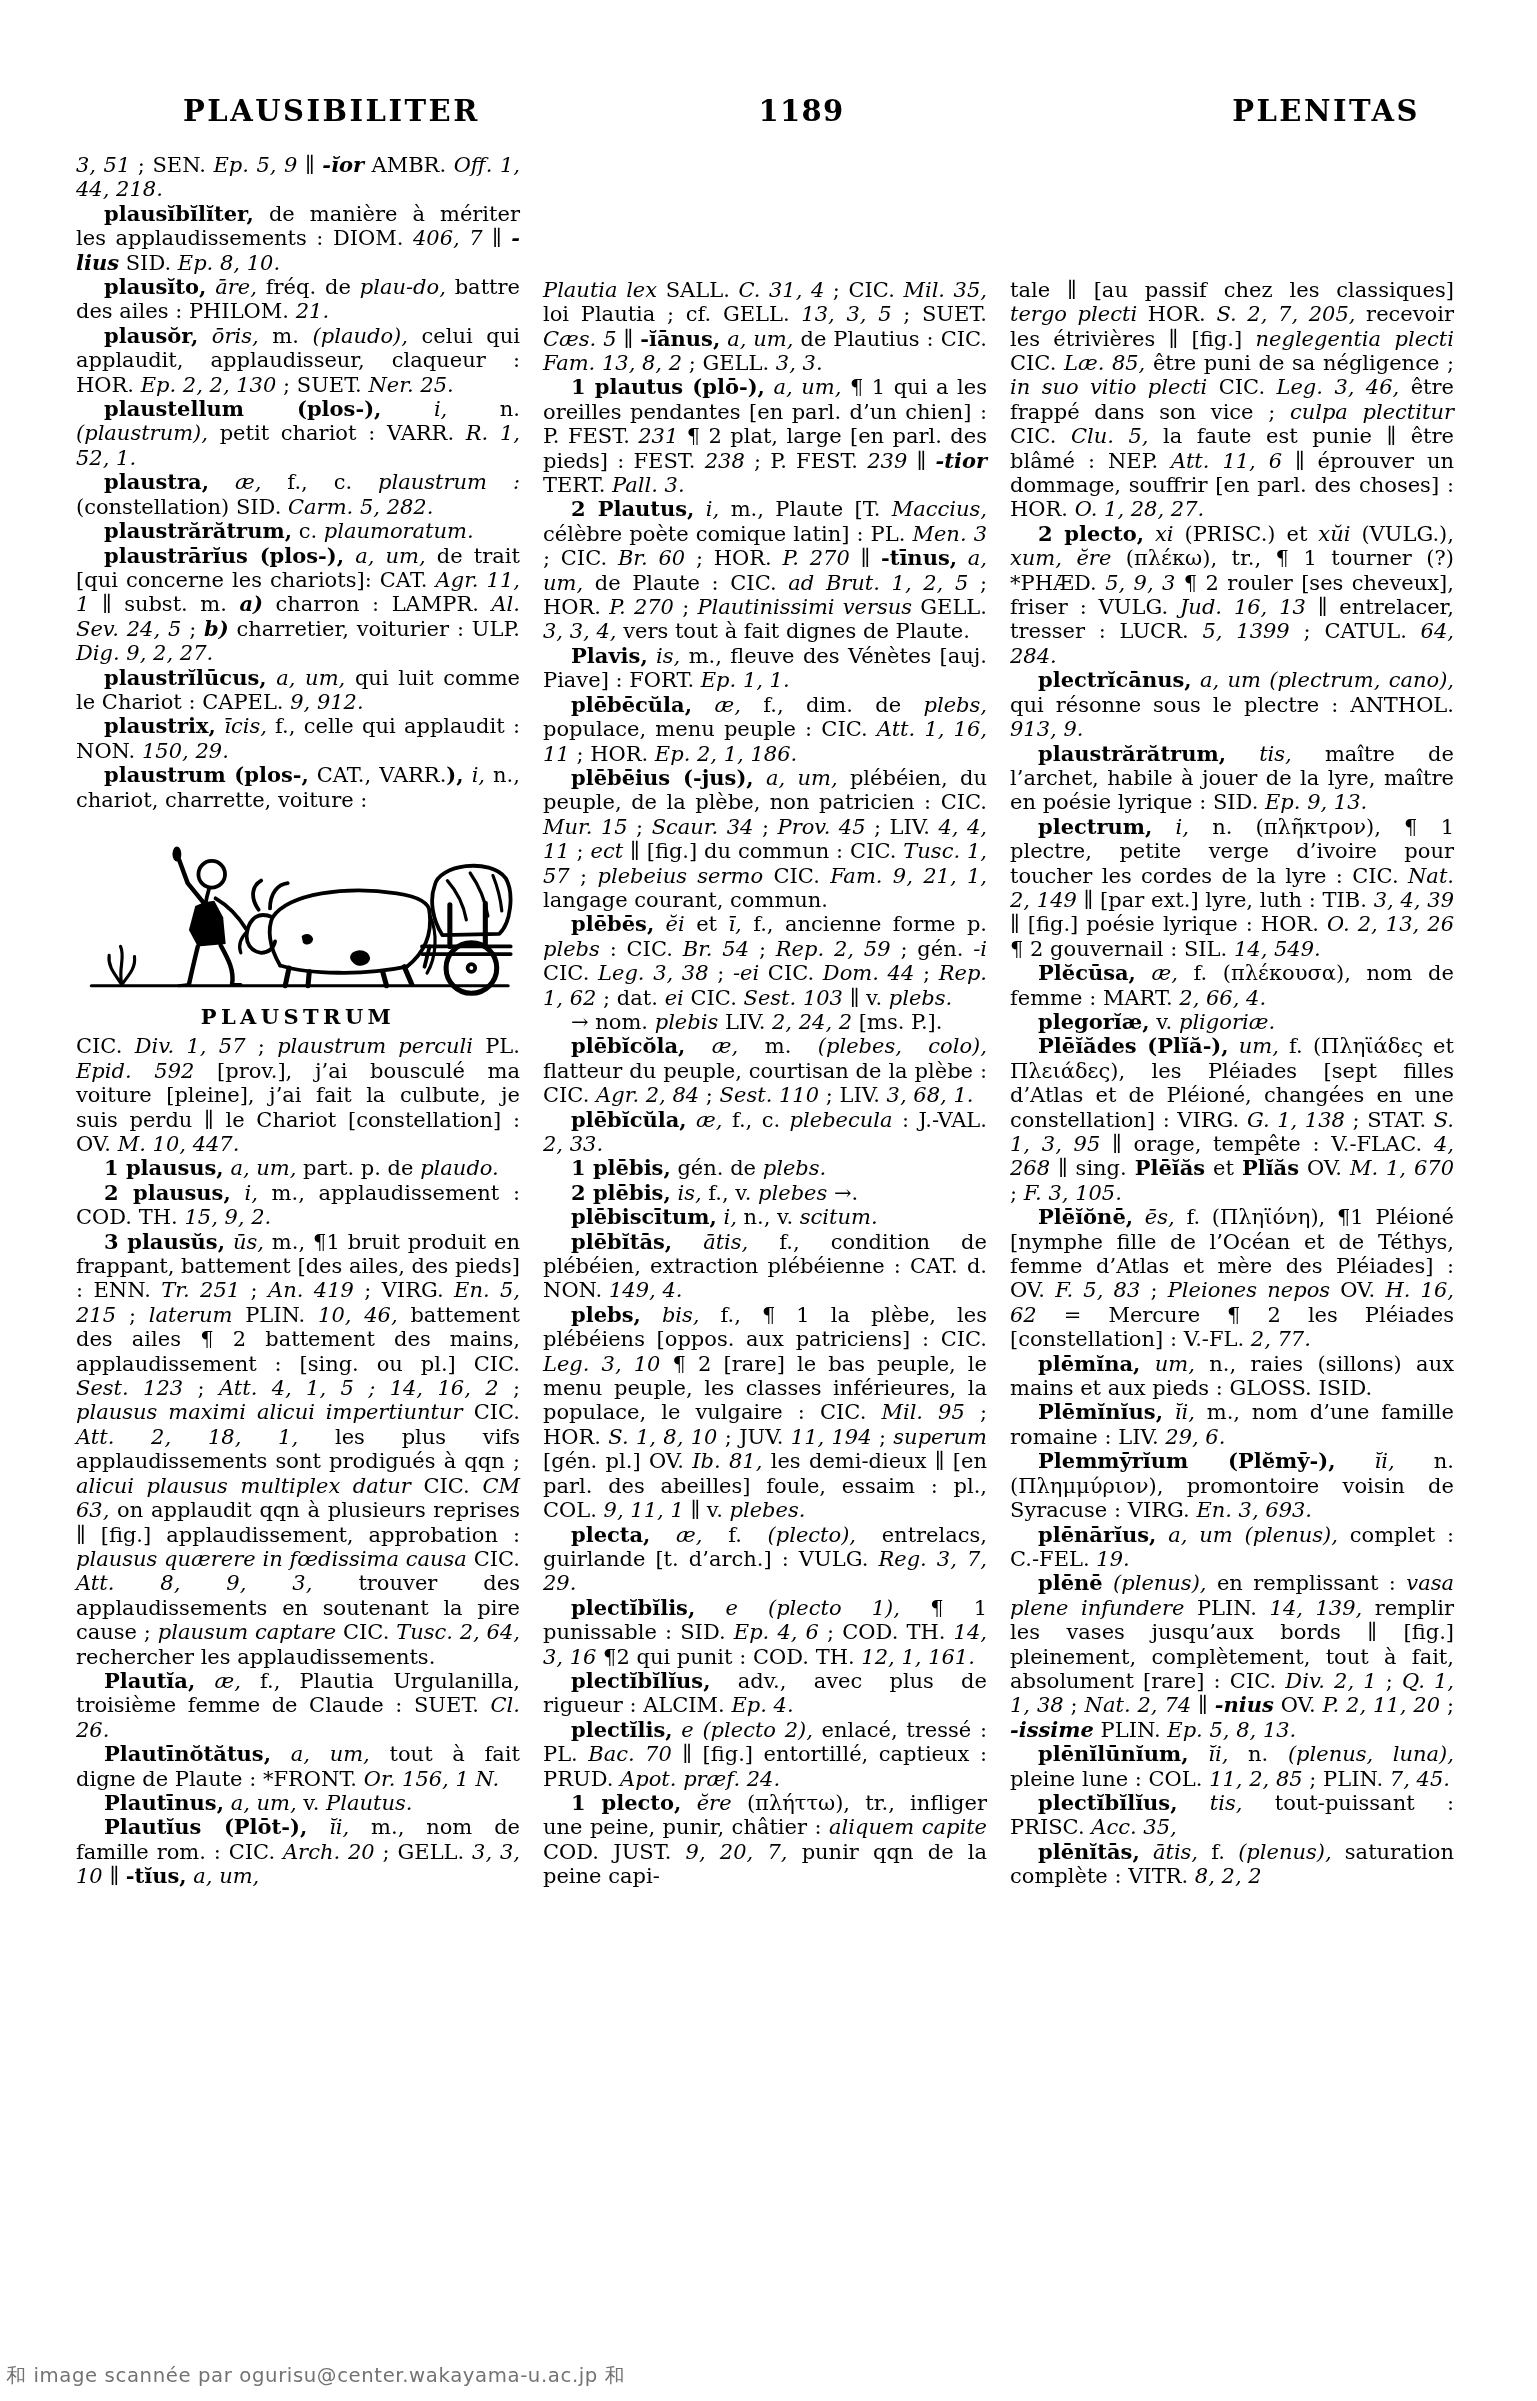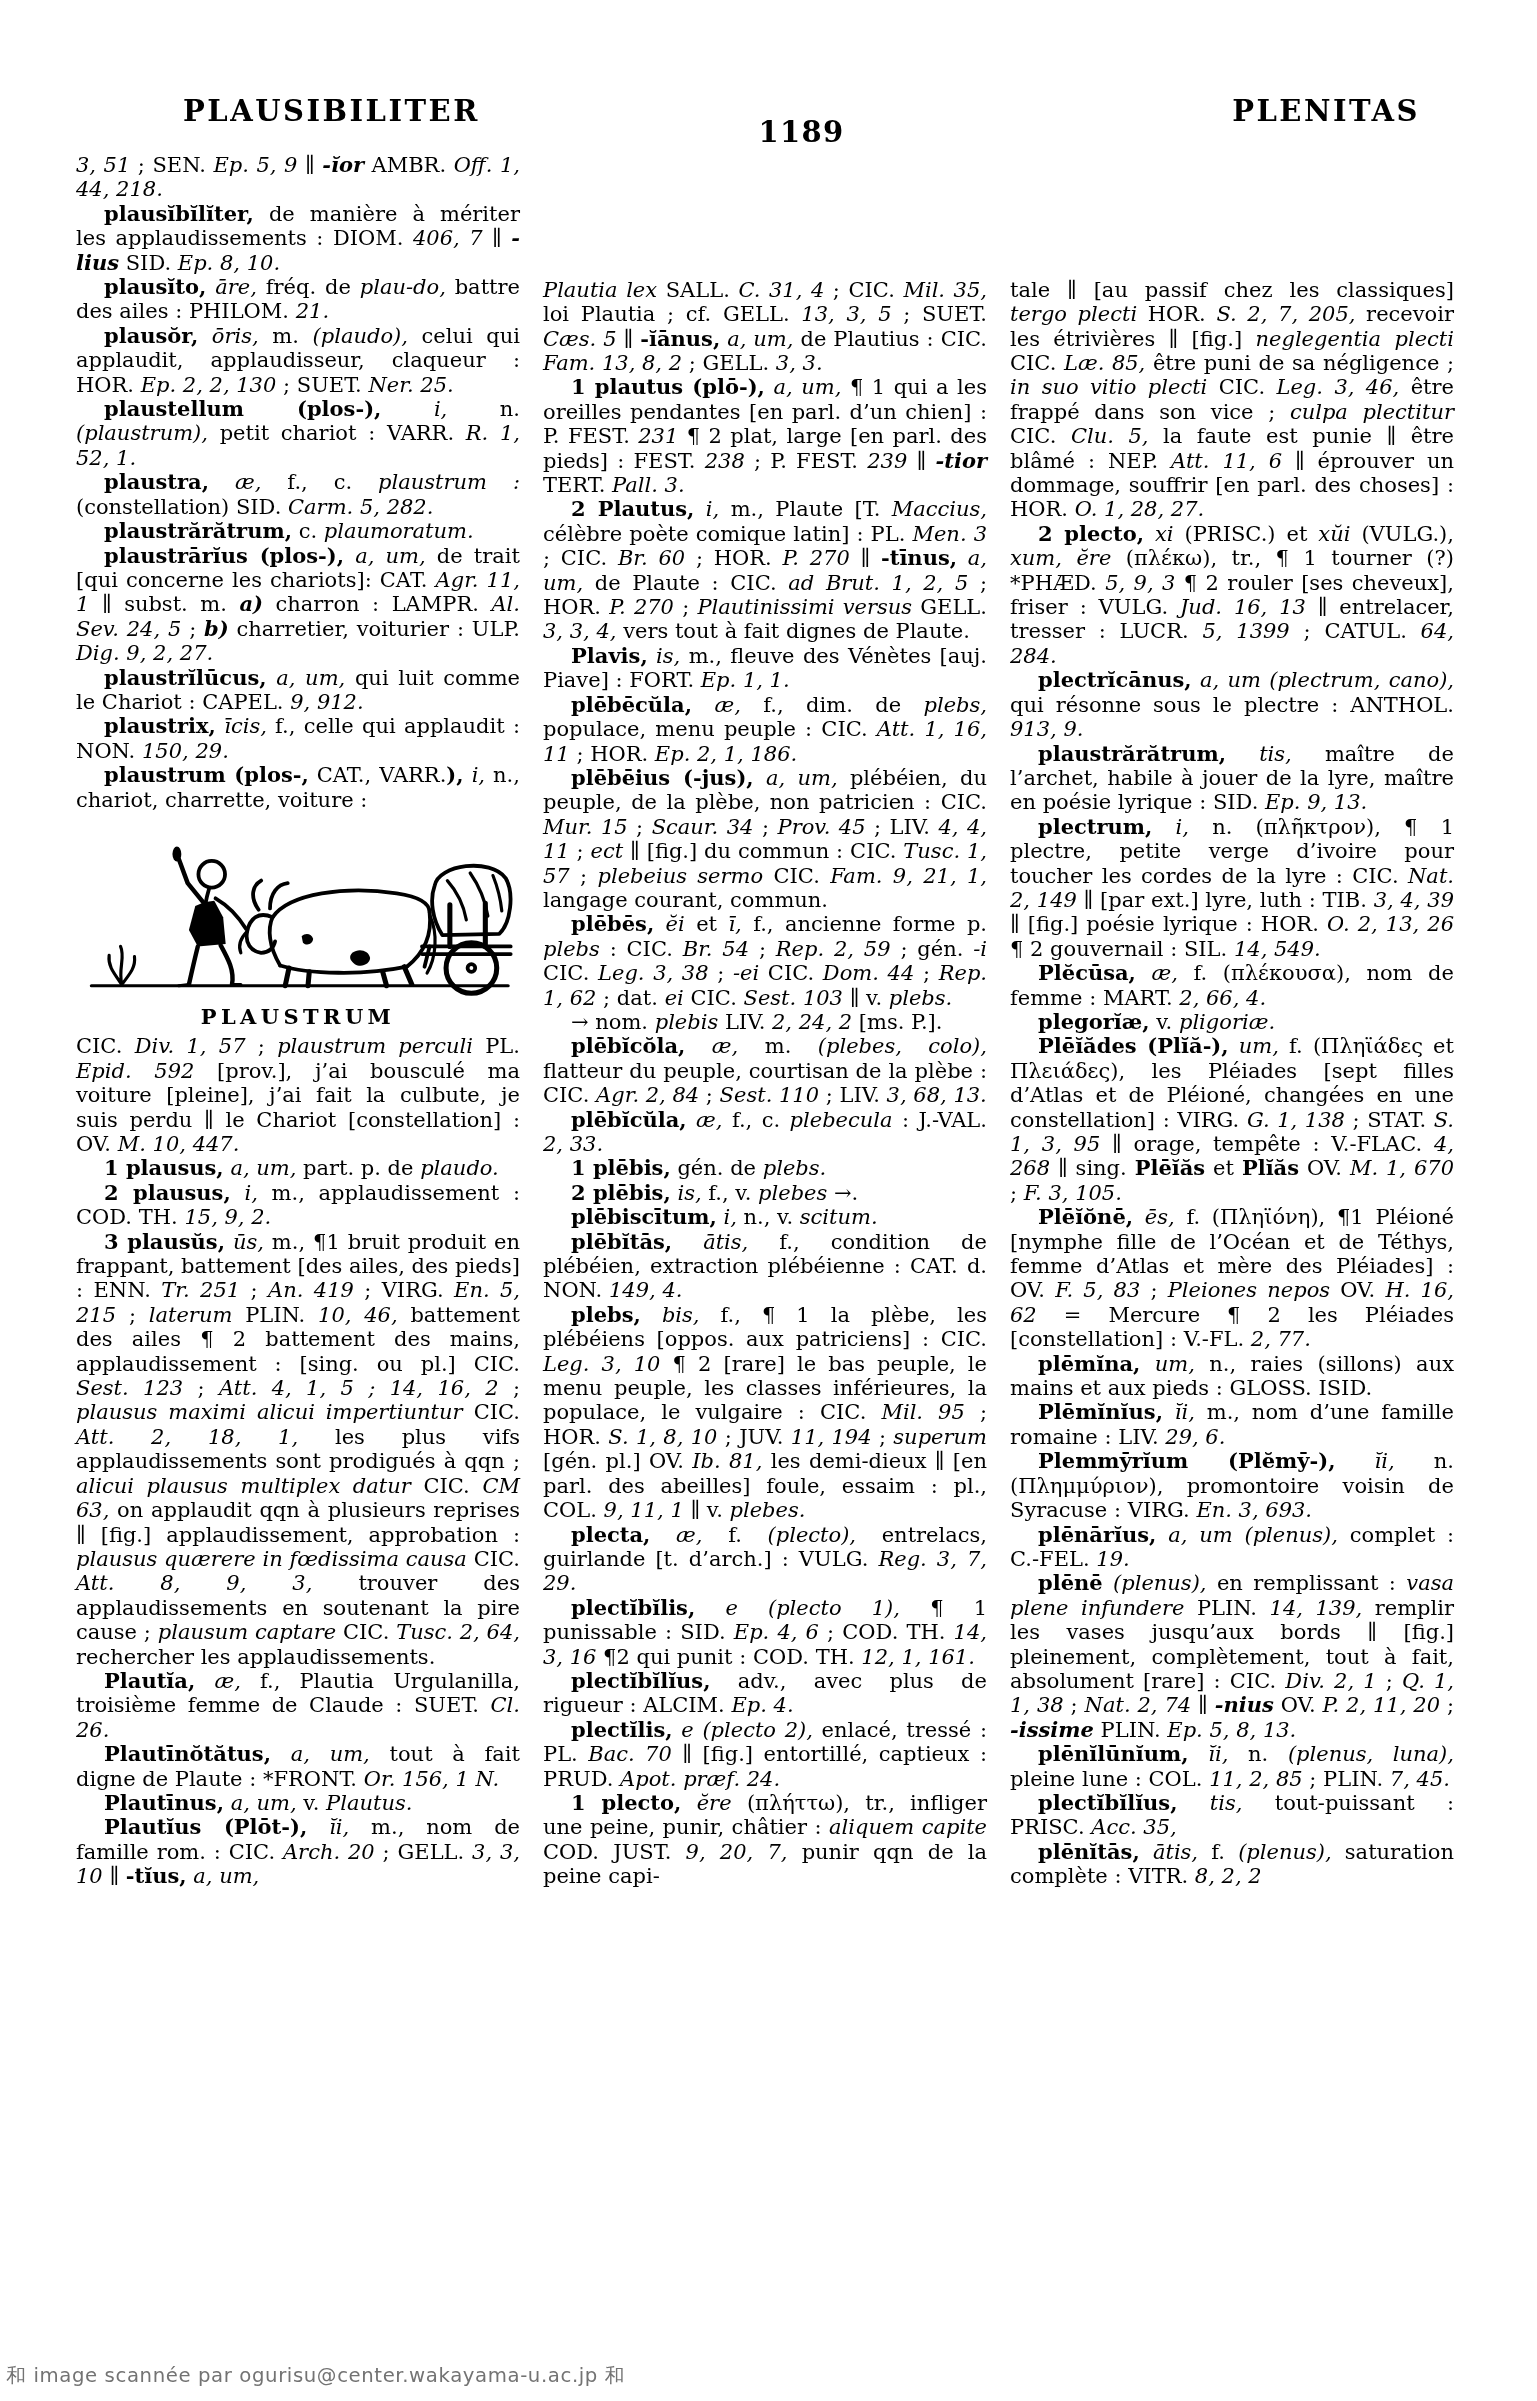--- a/index.html
+++ b/index.html
@@ -8,21 +8,21 @@
     position:relative; width:1537px; height:2401px; overflow:hidden;
     background:#ffffff; color:#000;
     font-family:"DejaVu Serif","Liberation Serif",serif;
   }
   .header {
     position:absolute; top:94px; left:76px; width:1382px;
     display:flex; align-items:flex-start;
     font-weight:bold; font-size:29px; letter-spacing:2.5px;
   }
   .header .h-left  { flex:1; text-align:left;  padding-left:107px; }
-  .header .h-center{ flex:1; text-align:center; letter-spacing:1.3px;margin-top:21px; }
+  .header .h-center{ flex:1; text-align:center; letter-spacing:1.3px; }
   .header .h-right { flex:1; text-align:right; padding-right:38px; }
   .cols {
     position:absolute; top:153px; left:76px;
     display:flex; gap:23px;align-items:flex-end;
   }
   .col {
     width:444px; font-size:21px; line-height:24.4px;
     text-align:justify; text-justify:inter-word;
   }
   p.entry { margin:0; text-indent:28px; }
@@ -131,21 +131,21 @@
 
     <div class="col">
         <p class="entry noindent"><i>Plautia lex</i> SALL. <i>C. 31, 4</i> ; CIC. <i>Mil. 35,</i> loi Plautia ; cf. GELL. <i>13, 3, 5</i> ; SUET. <i>Cæs. 5</i> ∥ <b>-ĭānus,</b> <i>a, um,</i> de Plautius : CIC. <i>Fam. 13, 8, 2</i> ; GELL. <i>3, 3.</i></p>
         <p class="entry"><b>1 plautus (plō-),</b> <i>a, um,</i> ¶ 1 qui a les oreilles pendantes [en parl. d’un chien] : P. FEST. <i>231</i> ¶ 2 plat, large [en parl. des pieds] : FEST. <i>238</i> ; P. FEST. <i>239</i> ∥ <b><i>-tior</i></b> TERT. <i>Pall. 3.</i></p>
         <p class="entry"><b>2 Plautus,</b> <i>i,</i> m., Plaute [T. <i>Maccius,</i> célèbre poète comique latin] : PL. <i>Men. 3</i> ; CIC. <i>Br. 60</i> ; HOR. <i>P. 270</i> ∥ <b>-tīnus,</b> <i>a, um,</i> de Plaute : CIC. <i>ad Brut. 1, 2, 5</i> ; HOR. <i>P. 270</i> ; <i>Plautinissimi versus</i> GELL. <i>3, 3, 4,</i> vers tout à fait dignes de Plaute.</p>
         <p class="entry"><b>Plavis,</b> <i>is,</i> m., fleuve des Vénètes [auj. Piave] : FORT. <i>Ep. 1, 1.</i></p>
         <p class="entry"><b>plēbēcŭla,</b> <i>æ,</i> f., dim. de <i>plebs,</i> populace, menu peuple : CIC. <i>Att. 1, 16, 11</i> ; HOR. <i>Ep. 2, 1, 186.</i></p>
         <p class="entry"><b>plēbēius (-jus),</b> <i>a, um,</i> plébéien, du peuple, de la plèbe, non patricien : CIC. <i>Mur. 15</i> ; <i>Scaur. 34</i> ; <i>Prov. 45</i> ; LIV. <i>4, 4, 11</i> ; <i>ect</i> ∥ [fig.] du commun : CIC. <i>Tusc. 1, 57</i> ; <i>plebeius sermo</i> CIC. <i>Fam. 9, 21, 1,</i> langage courant, commun.</p>
         <p class="entry"><b>plēbēs,</b> <i>ĕi</i> et <i>ī,</i> f., ancienne forme p. <i>plebs</i> : CIC. <i>Br. 54</i> ; <i>Rep. 2, 59</i> ; gén. <i>-i</i> CIC. <i>Leg. 3, 38</i> ; <i>-ei</i> CIC. <i>Dom. 44</i> ; <i>Rep. 1, 62</i> ; dat. <i>ei</i> CIC. <i>Sest. 103</i> ∥ v. <i>plebs.</i></p>
         <p class="entry">→ nom. <i>plebis</i> LIV. <i>2, 24, 2</i> [ms. P.].</p>
-        <p class="entry"><b>plēbĭcŏla,</b> <i>æ,</i> m. <i>(plebes, colo),</i> flatteur du peuple, courtisan de la plèbe : CIC. <i>Agr. 2, 84</i> ; <i>Sest. 110</i> ; LIV. <i>3, 68, 13.</i></p>
+        <p class="entry"><b>plēbĭcŏla,</b> <i>æ,</i> m. <i>(plebes, colo),</i> flatteur du peuple, courtisan de la plèbe : CIC. <i>Agr. 2, 84</i> ; <i>Sest. 110</i> ; LIV. <i>3, 68, 1.</i></p>
         <p class="entry"><b>plēbĭcŭla,</b> <i>æ,</i> f., c. <i>plebecula</i> : J.-VAL. <i>2, 33.</i></p>
         <p class="entry"><b>1 plēbis,</b> gén. de <i>plebs.</i></p>
         <p class="entry"><b>2 plēbis,</b> <i>is,</i> f., v. <i>plebes</i> →.</p>
         <p class="entry"><b>plēbiscītum,</b> <i>i,</i> n., v. <i>scitum.</i></p>
         <p class="entry"><b>plēbĭtās,</b> <i>ātis,</i> f., condition de plébéien, extraction plébéienne : CAT. d. NON. <i>149, 4.</i></p>
         <p class="entry"><b>plebs,</b> <i>bis,</i> f., ¶ 1 la plèbe, les plébéiens [oppos. aux patriciens] : CIC. <i>Leg. 3, 10</i> ¶ 2 [rare] le bas peuple, le menu peuple, les classes inférieures, la populace, le vulgaire : CIC. <i>Mil. 95</i> ; HOR. <i>S. 1, 8, 10</i> ; JUV. <i>11, 194</i> ; <i>superum</i> [gén. pl.] OV. <i>Ib. 81,</i> les demi-dieux ∥ [en parl. des abeilles] foule, essaim : pl., COL. <i>9, 11, 1</i> ∥ v. <i>plebes.</i></p>
         <p class="entry"><b>plecta,</b> <i>æ,</i> f. <i>(plecto),</i> entrelacs, guirlande [t. d’arch.] : VULG. <i>Reg. 3, 7, 29.</i></p>
         <p class="entry"><b>plectĭbĭlis,</b> <i>e (plecto 1),</i> ¶ 1 punissable : SID. <i>Ep. 4, 6</i> ; COD. TH. <i>14, 3, 16</i> ¶2 qui punit : COD. TH. <i>12, 1, 161.</i></p>
         <p class="entry"><b>plectĭbĭlĭus,</b> adv., avec plus de rigueur : ALCIM. <i>Ep. 4.</i></p>
         <p class="entry"><b>plectĭlis,</b> <i>e (plecto 2),</i> enlacé, tressé : PL. <i>Bac. 70</i> ∥ [fig.] entortillé, captieux : PRUD. <i>Apot. præf. 24.</i></p>

